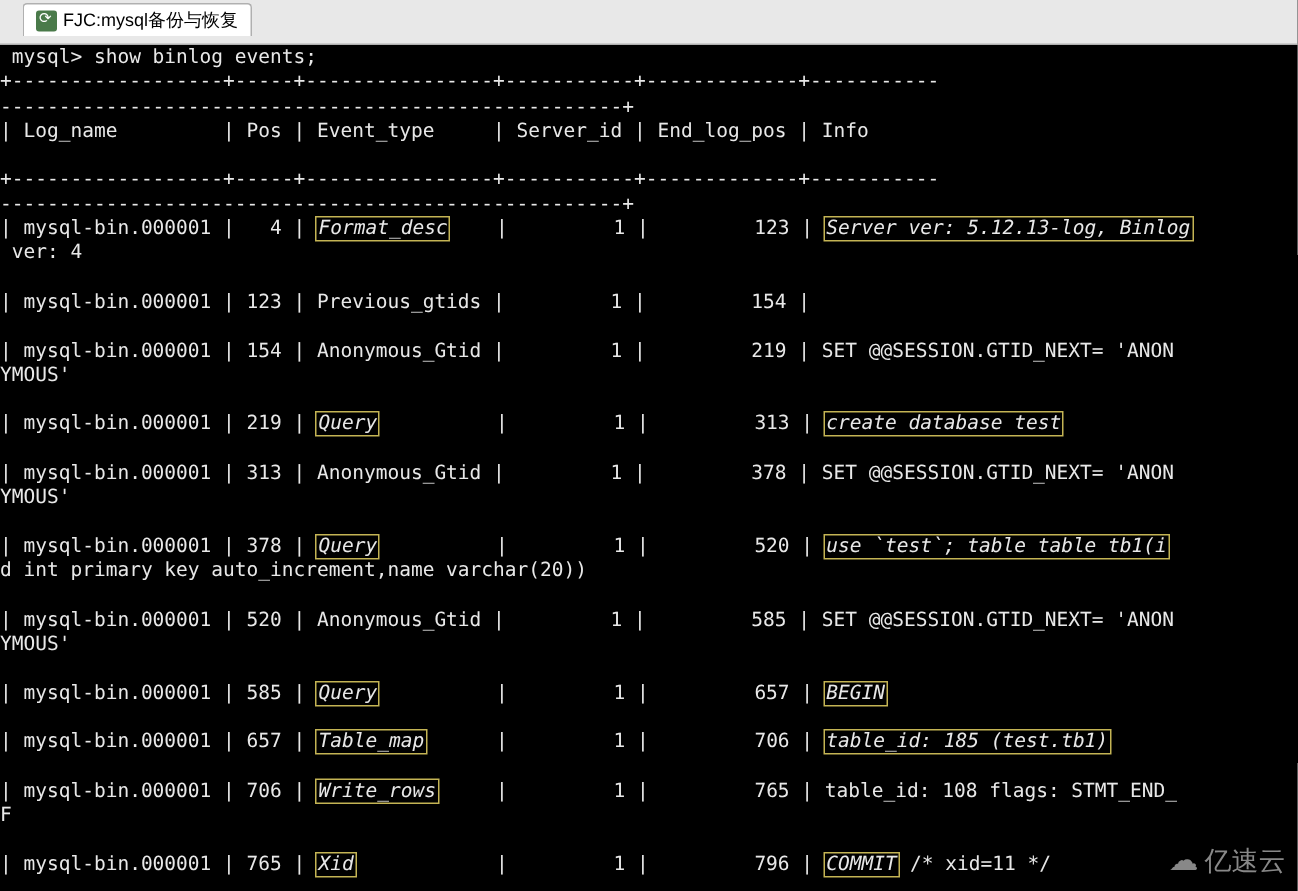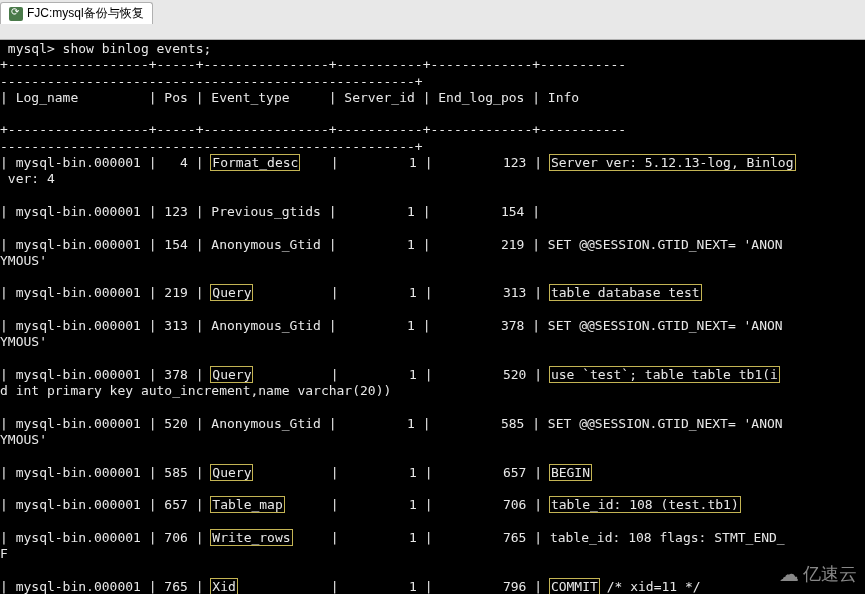--- a/index.html
+++ b/index.html
@@ -7,23 +7,23 @@
     font-family: "Consolas", "Courier New", monospace;
     font-size: 13px;
     background: #f0f0f0;
     width: 865px;
     height: 594px;
     overflow: hidden;
     position: relative;
   }
   .tab-bar {
     background: #e8e8e8;
-    height: 40px;
+    height: 30px;
     border-bottom: 1px solid #b0b0b0;
-    padding-left: 0;
+    padding-left: 15px;
     padding-top: 2px;
   }
   .tab {
     display: inline-flex;
     align-items: center;
     gap: 4px;
     background: #fff;
     border: 1px solid #b0b0b0;
     border-bottom: none;
     padding: 2px 8px;
@@ -54,20 +54,21 @@
     padding: 1px 0 0 0;
     height: 570px;
     overflow: hidden;
     white-space: pre;
     line-height: 16.3px;
     font-size: 13px;
   }
   .hl {
     outline: 1px solid #c4b454;
     padding: 0 1px;
+    font-style: italic;
   }
   .watermark {
     position: absolute;
     right: 8px;
     bottom: 8px;
     color: #aaa;
     font-family: "Microsoft YaHei", sans-serif;
     font-size: 18px;
     display: flex;
     align-items: center;
@@ -96,34 +97,34 @@
 +------------------+-----+----------------+-----------+-------------+-----------
 -----------------------------------------------------+
 | mysql-bin.000001 |   4 | <span class="hl">Format_desc</span>    |         1 |         123 | <span class="hl">Server ver: 5.12.13-log, Binlog</span>
  ver: 4
 
 | mysql-bin.000001 | 123 | Previous_gtids |         1 |         154 | 
 
 | mysql-bin.000001 | 154 | Anonymous_Gtid |         1 |         219 | SET @@SESSION.GTID_NEXT= 'ANON
 YMOUS'
 
-| mysql-bin.000001 | 219 | <span class="hl">Query</span>          |         1 |         313 | <span class="hl">table database test</span>
+| mysql-bin.000001 | 219 | <span class="hl">Query</span>          |         1 |         313 | <span class="hl">create database test</span>
 
 | mysql-bin.000001 | 313 | Anonymous_Gtid |         1 |         378 | SET @@SESSION.GTID_NEXT= 'ANON
 YMOUS'
 
 | mysql-bin.000001 | 378 | <span class="hl">Query</span>          |         1 |         520 | <span class="hl">use `test`; table table tb1(i</span>
 d int primary key auto_increment,name varchar(20))
 
 | mysql-bin.000001 | 520 | Anonymous_Gtid |         1 |         585 | SET @@SESSION.GTID_NEXT= 'ANON
 YMOUS'
 
 | mysql-bin.000001 | 585 | <span class="hl">Query</span>          |         1 |         657 | <span class="hl">BEGIN</span>
 
-| mysql-bin.000001 | 657 | <span class="hl">Table_map</span>      |         1 |         706 | <span class="hl">table_id: 108 (test.tb1)</span>
+| mysql-bin.000001 | 657 | <span class="hl">Table_map</span>      |         1 |         706 | <span class="hl">table_id: 185 (test.tb1)</span>
 
 | mysql-bin.000001 | 706 | <span class="hl">Write_rows</span>     |         1 |         765 | table_id: 108 flags: STMT_END_
 F
 
 | mysql-bin.000001 | 765 | <span class="hl">Xid</span>            |         1 |         796 | <span class="hl">COMMIT</span> /* xid=11 */
 
 | mysql-bin.000001 | 796 |          |         1 |         843 | 
 
 +------------------+-----+----------------+-----------+-------------+-----------
 -----------------------------------------------------+

